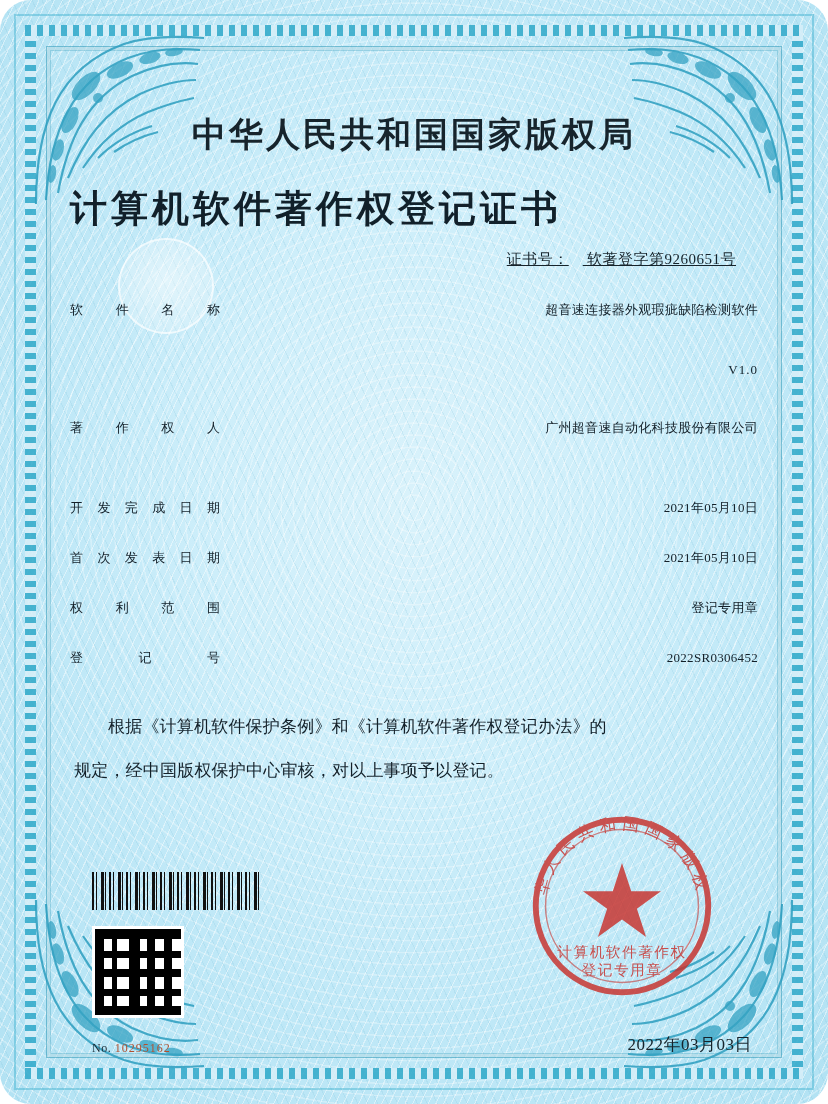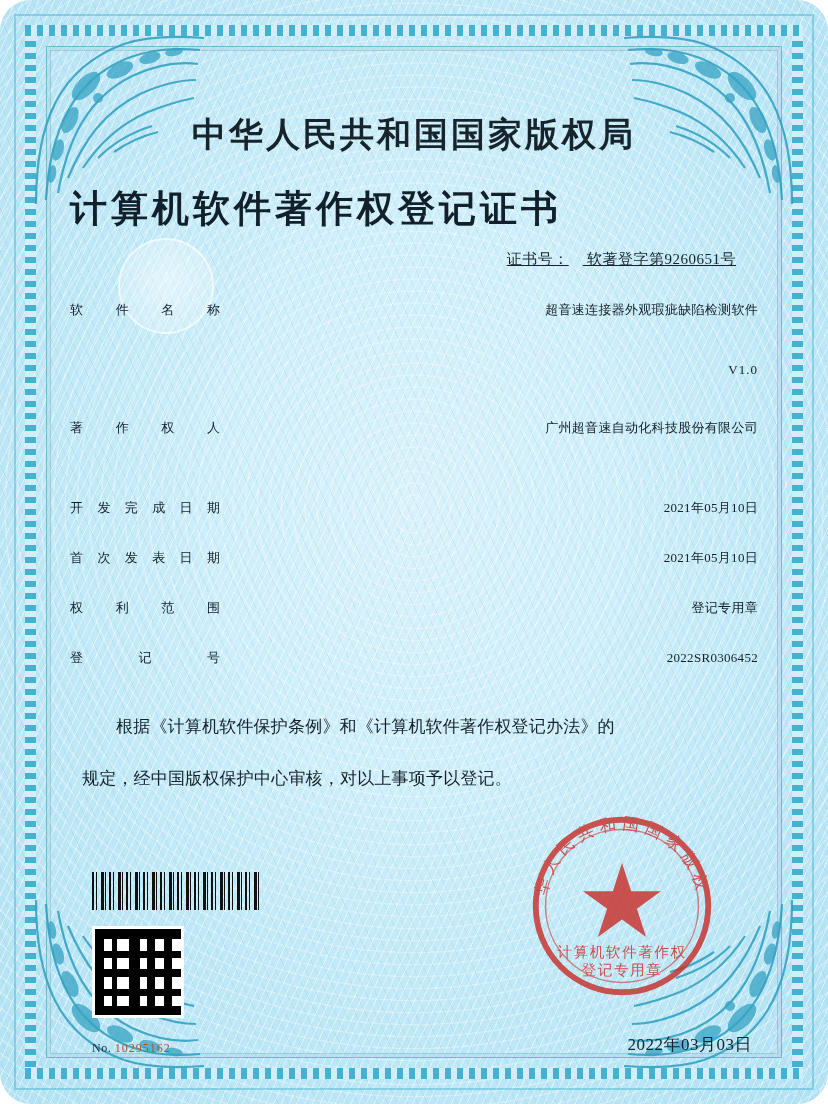--- a/index.html
+++ b/index.html
@@ -136,21 +136,21 @@
 
   .field.sparse { margin-bottom: 20px; }
 
   .statement {
     margin-top: 34px;
     font-size: 17px;
     line-height: 40px;
     color: #132029;
     letter-spacing: .2px;
   }
-  .statement p { margin: 12px; }
+  .statement p { margin: 4px; }
   .statement .indent { text-indent: 34px; }
 
   .codes {
     position: absolute;
     left: 92px;
     bottom: 86px;
     width: 190px;
   }
   .barcode {
     height: 38px;

